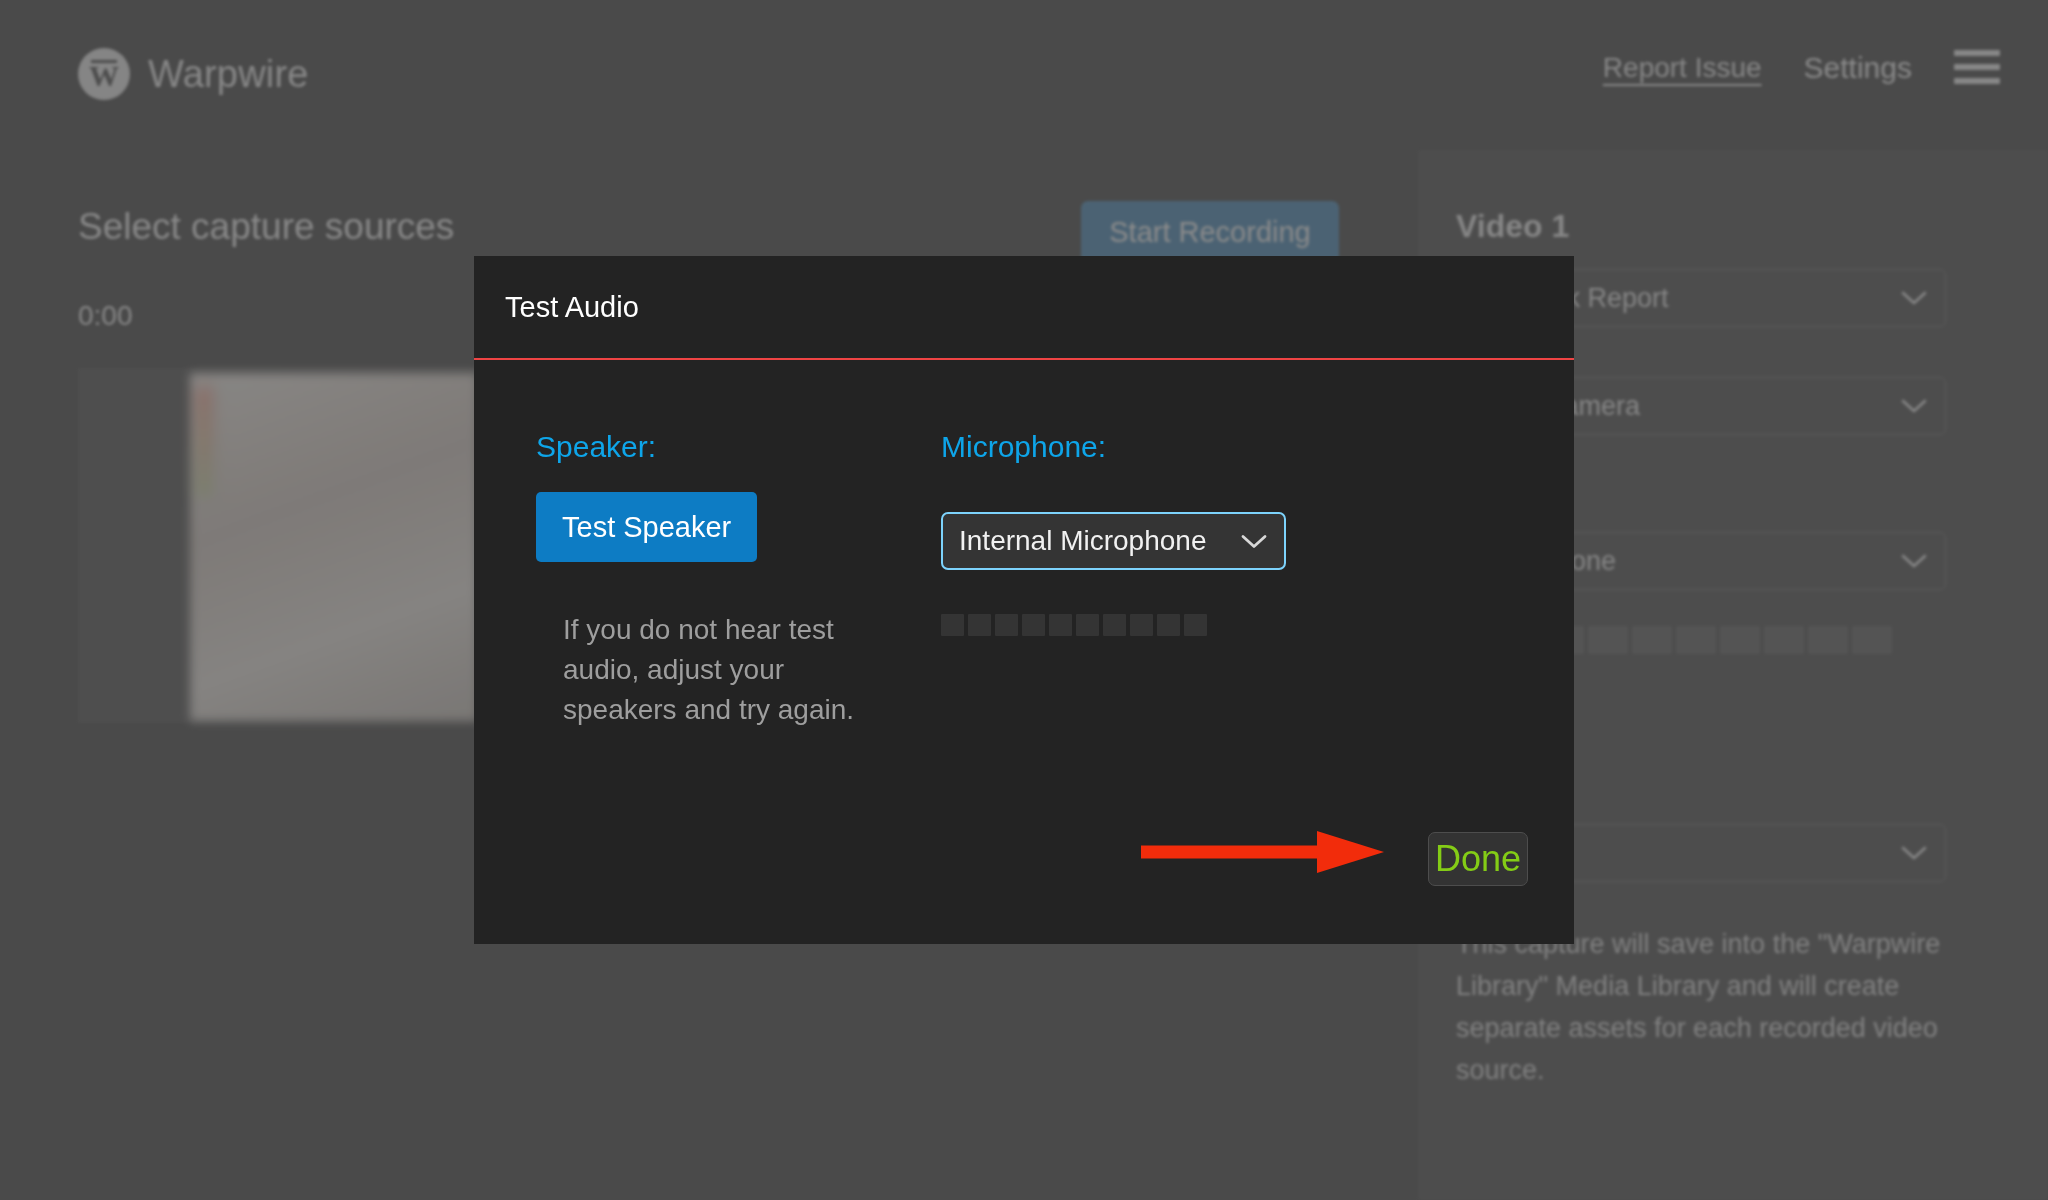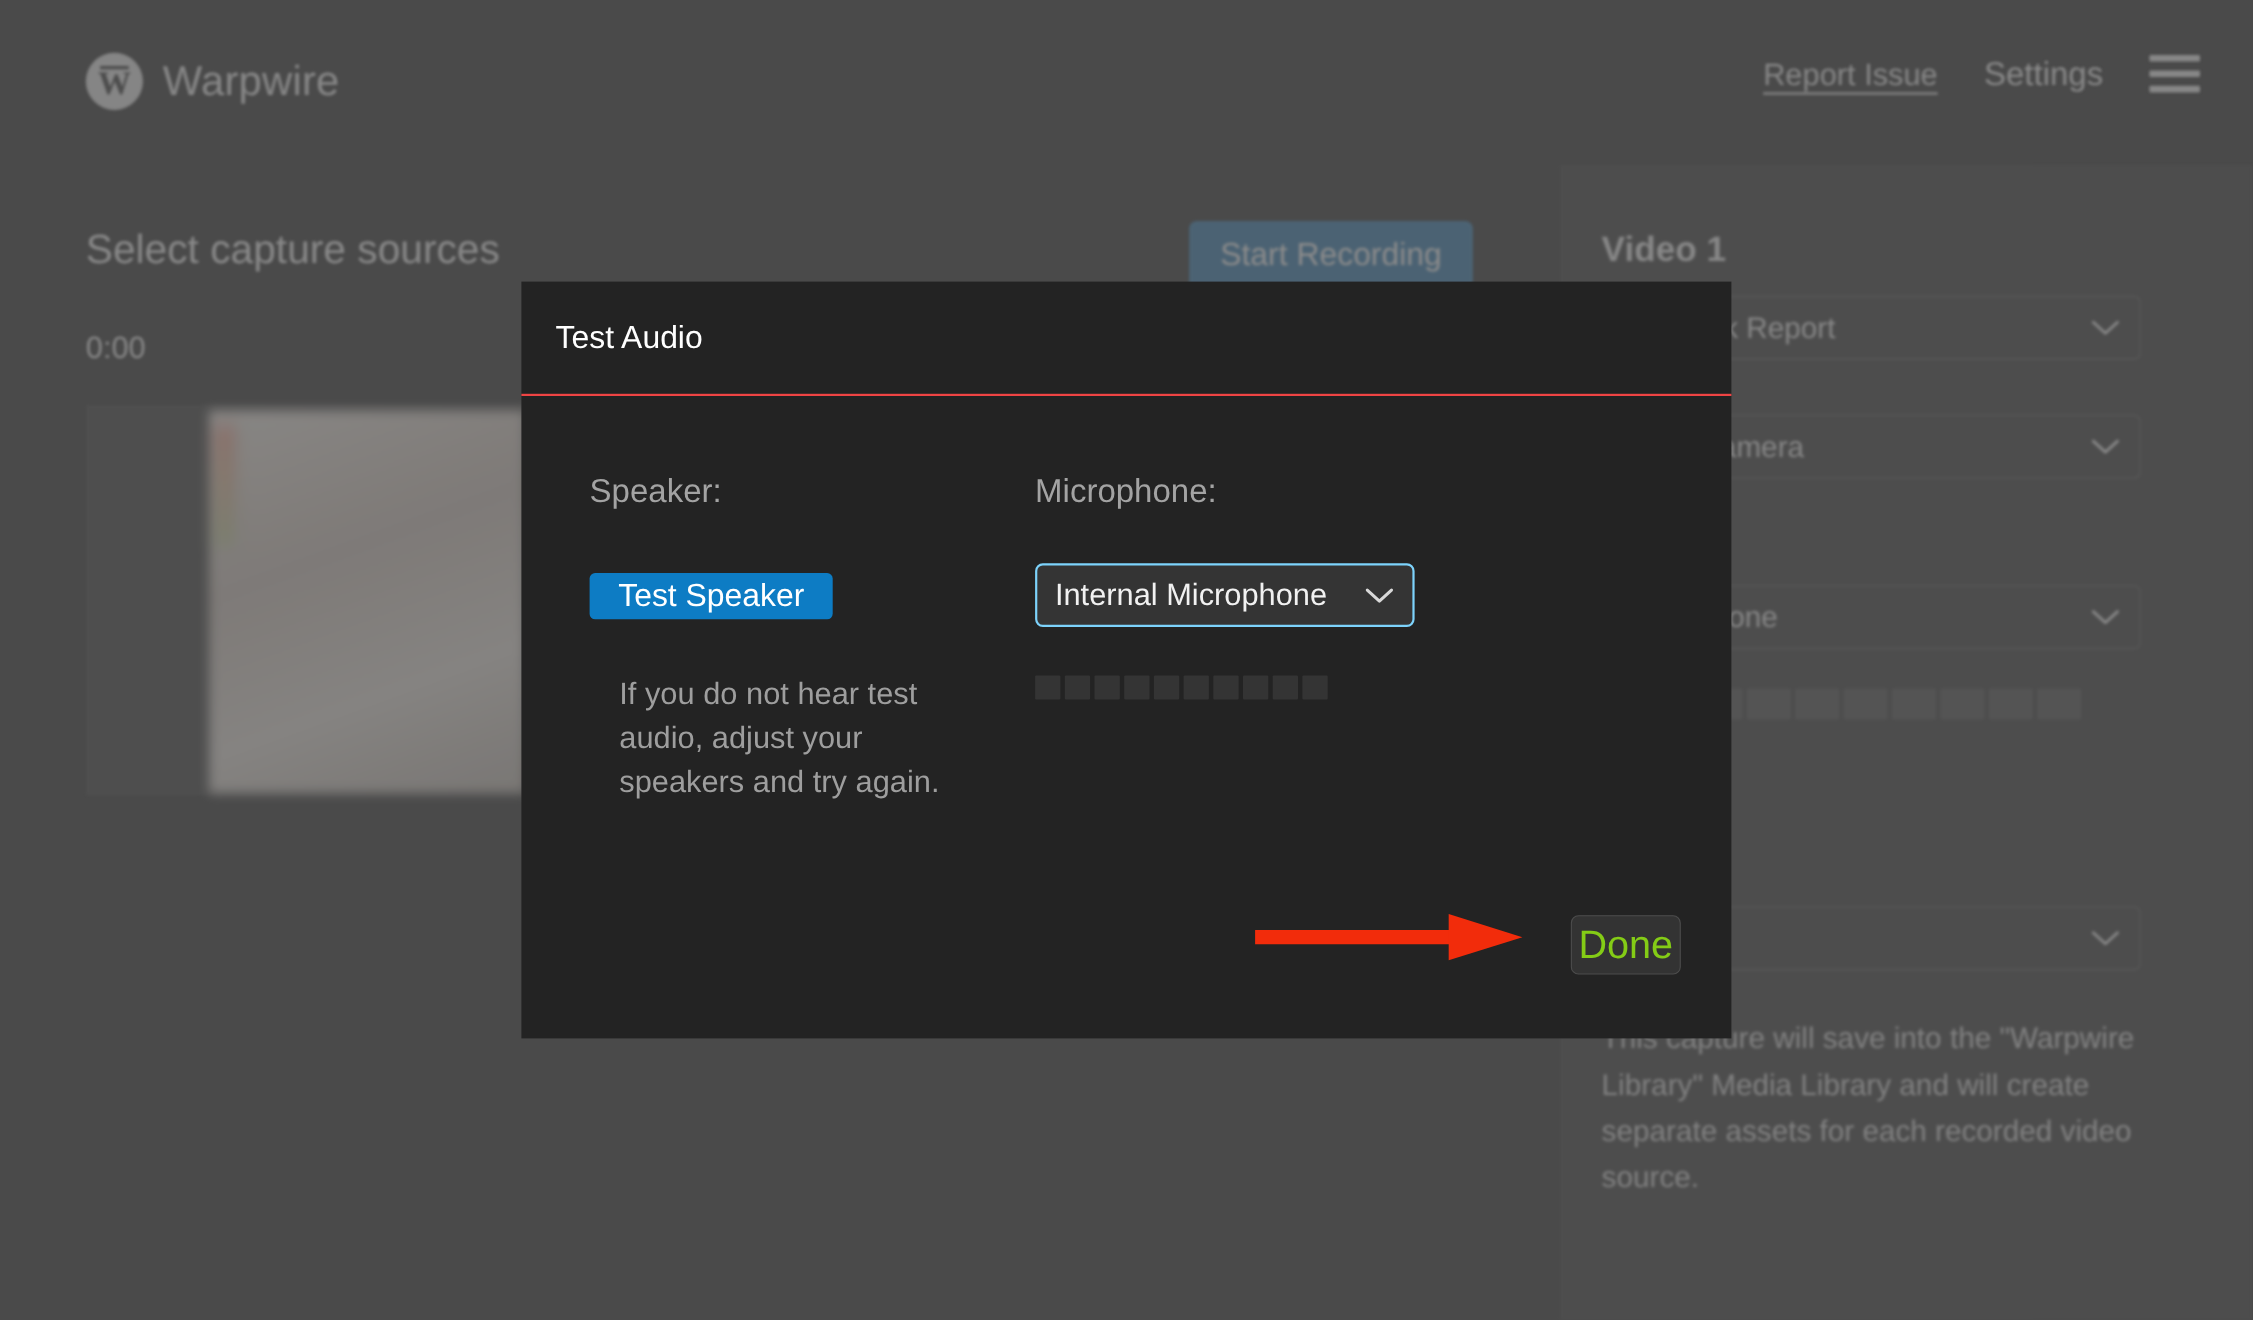--- a/index.html
+++ b/index.html
@@ -264,39 +264,38 @@
   }
 
   .cols {
     display: flex;
   }
   .col-speaker { width: 405px; }
   .col-mic { width: 420px; }
 
   .field-label {
     font-size: 30px;
-    color: #a3a3a3;
+    color: #0ea5e9;
     font-weight: 400;
-    margin-bottom: 18px;
+    margin-bottom: 28px;
   }
 
   .blue-btn {
     display: inline-flex;
     align-items: center;
     justify-content: center;
-    height: 42px;
+    height: 70px;
     padding: 0 26px;
     background: #0d7cc4;
     border: none;
     border-radius: 5px;
     color: #ffffff;
     font-size: 29px;
     font-family: "Liberation Sans", sans-serif;
     cursor: pointer;
-    margin-top: 39px;
   }
 
   .hint-text {
     margin-top: 48px;
     width: 340px;
     font-size: 28px;
     line-height: 1.42;
     color: #9e9e9e;
     margin-left: 27px;
   }

